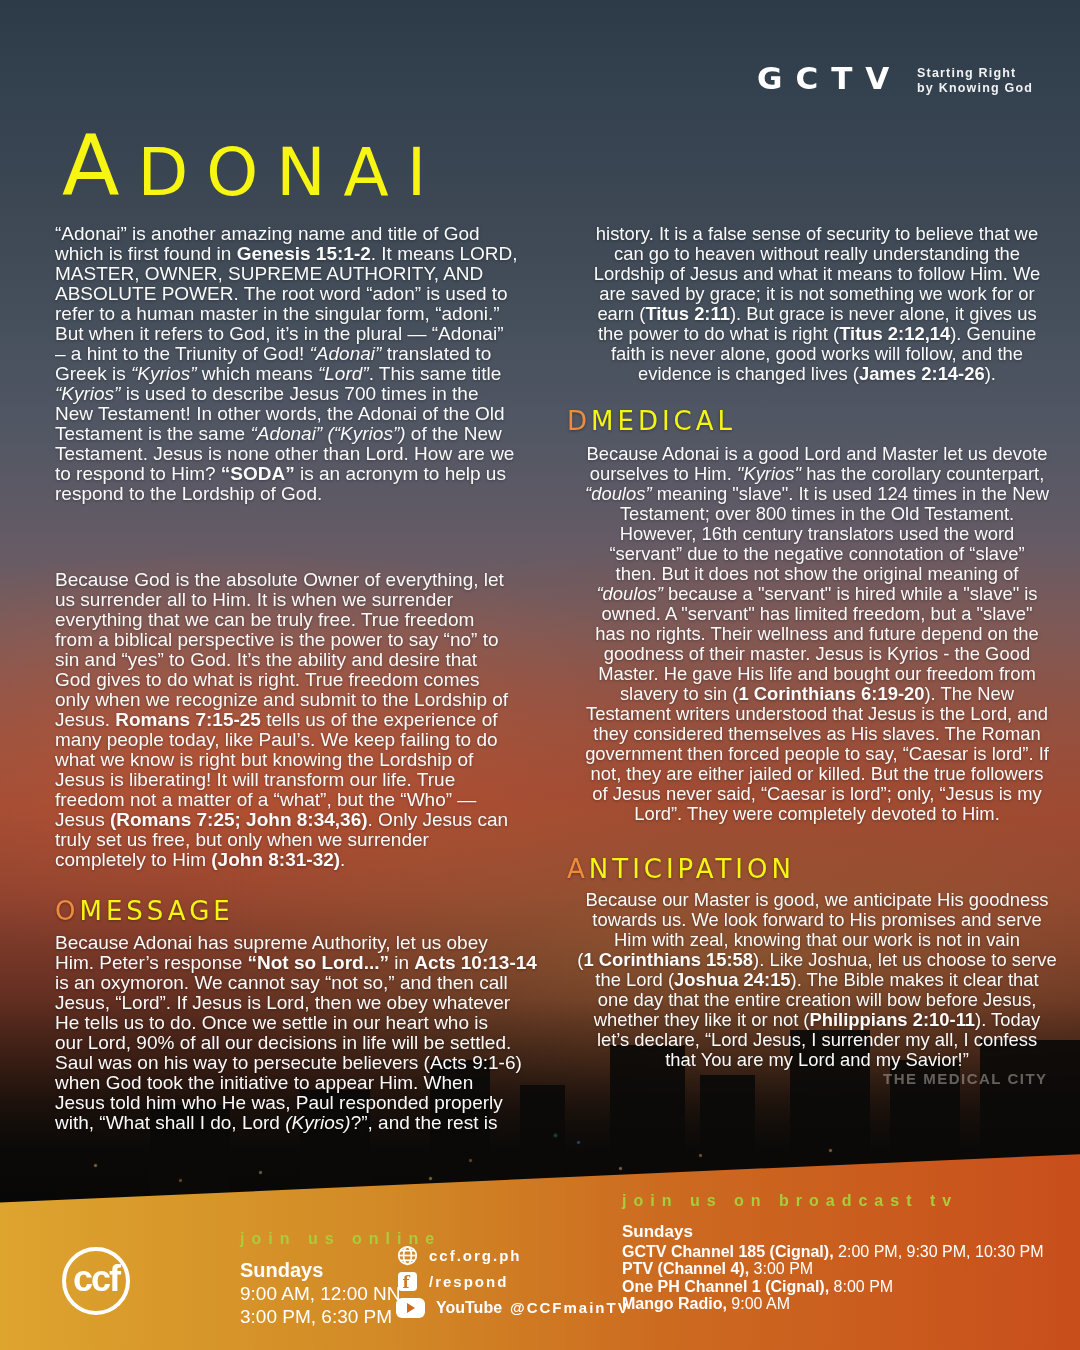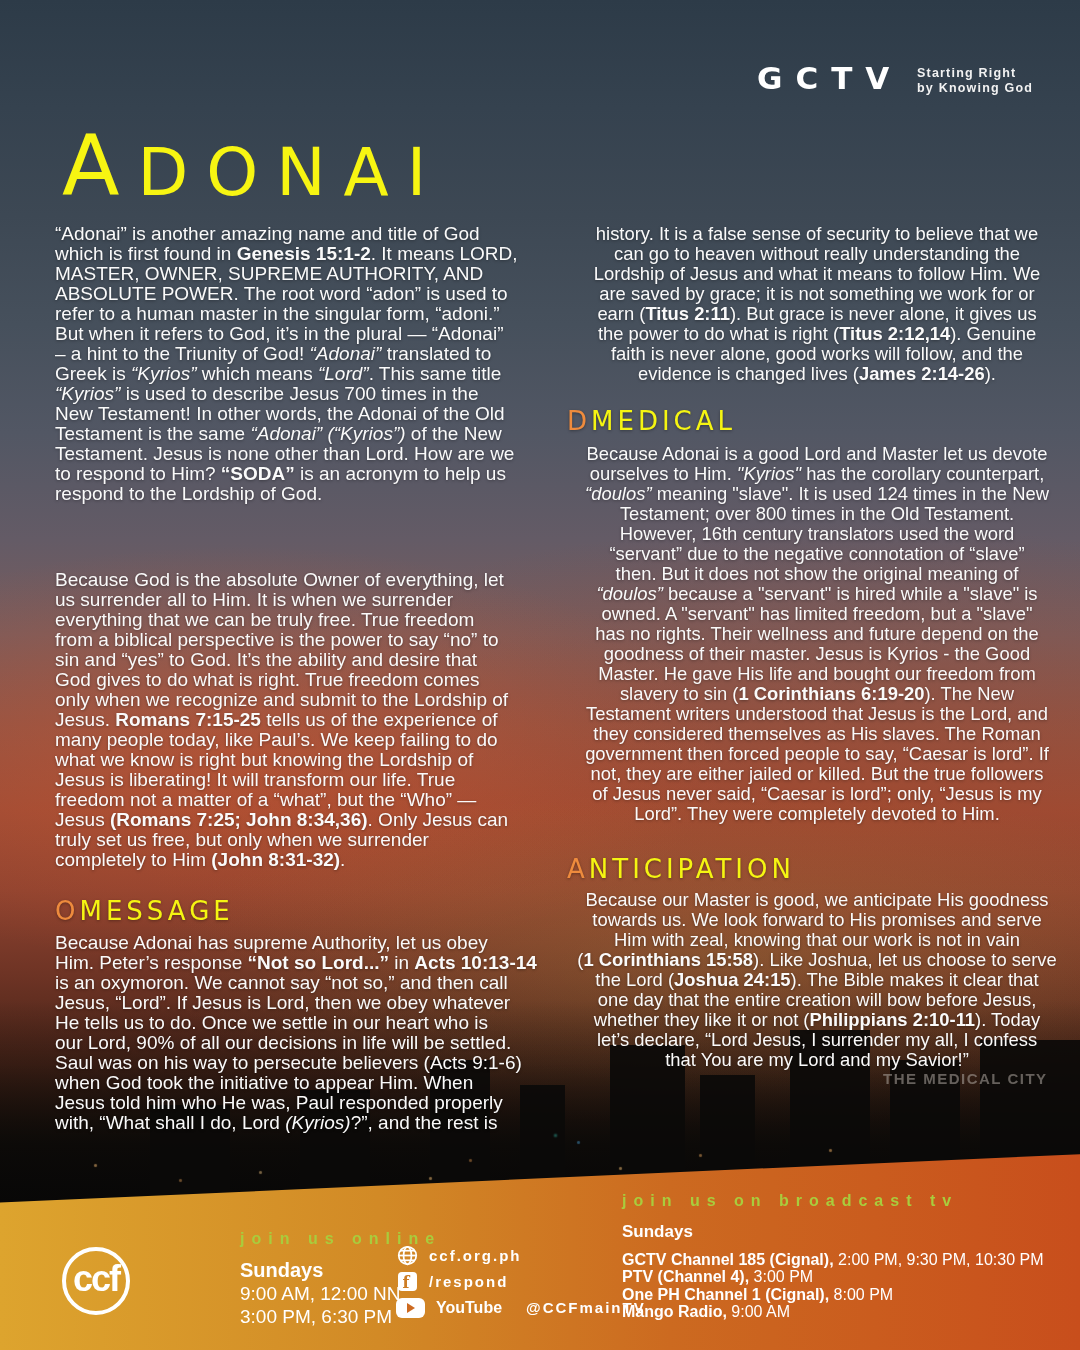--- a/index.html
+++ b/index.html
@@ -69,24 +69,24 @@
   .link-row{display:flex;align-items:center;height:21px;margin-bottom:5px;
     font-size:15px;font-weight:700;letter-spacing:2px;color:#fff;}
   .link-row .ic{width:22px;display:flex;justify-content:center;margin-right:11px;}
   .fb-ic{width:19px;height:19px;background:#fff;border-radius:4px;display:flex;
     align-items:flex-end;justify-content:center;color:#cd7d25;font-weight:700;
     font-size:16px;line-height:17px;font-family:"DejaVu Serif",serif;}
   .yt-ic{width:29px;height:20px;background:#fff;border-radius:6px;display:flex;
     align-items:center;justify-content:center;}
   .yt-ic .tri{width:0;height:0;border-left:8px solid #cd6a20;
     border-top:5px solid transparent;border-bottom:5px solid transparent;}
-  .yt-word{font-size:16px;letter-spacing:0;margin-right:24px;font-weight:700;}
+  .yt-word{font-size:16px;letter-spacing:0;margin-right:8px;font-weight:700;}
   .broadcast-block{position:absolute;left:622px;top:1192px;}
   .broadcast-block .f-day{font-size:17px;font-weight:700;margin-top:12px;color:#fff;}
-  .channels{font-size:16px;line-height:17.4px;color:#fff;margin-top:9px;}
+  .channels{font-size:16px;line-height:17.4px;color:#fff;margin-top:1px;}
   .channels div b{font-weight:700;}
 </style>
 </head>
 <body>
 
 <div class="page">
 
   <div class="skyline">
     <div class="bldg" style="left:150px;top:105px;width:80px;height:120px;"></div>
     <div class="bldg" style="left:300px;top:90px;width:70px;height:130px;"></div>

